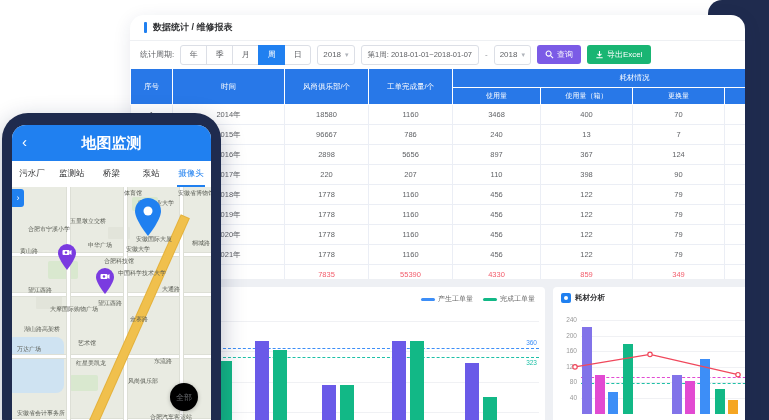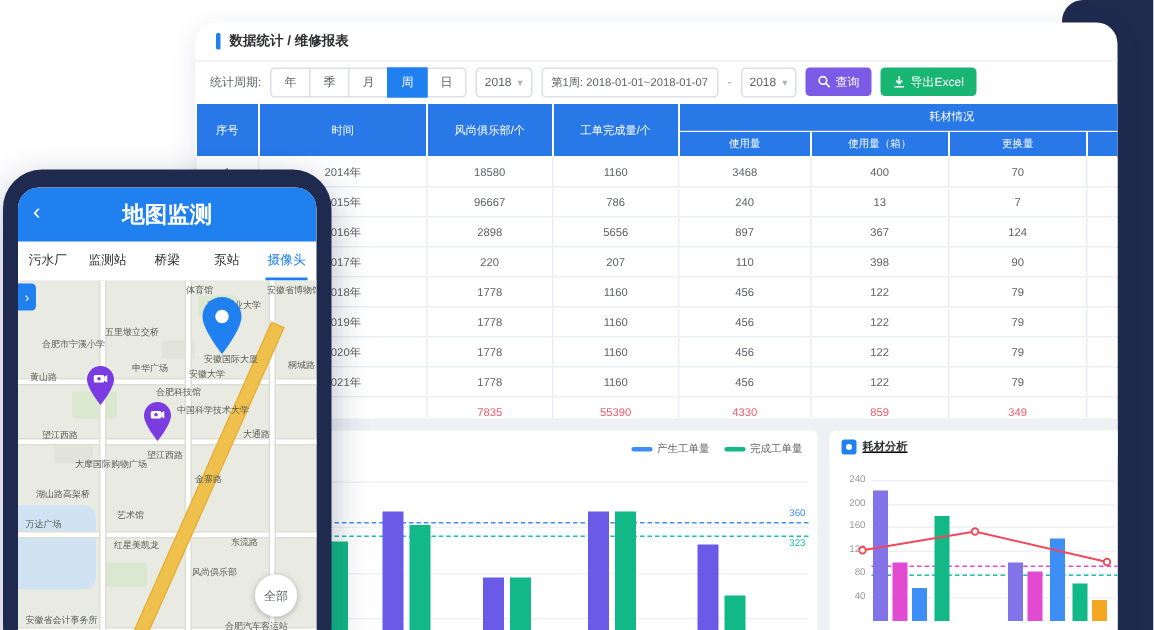--- a/index.html
+++ b/index.html
@@ -57,21 +57,21 @@
   .legend-item{display:flex;align-items:center;gap:3px;font-size:7px;color:#666;}
   .legend-line{width:14px;height:3px;border-radius:2px;}
   .gridline{position:absolute;left:6px;right:6px;height:1px;background:#f0f1f4;}
   .refline{position:absolute;left:6px;right:6px;height:0;border-top:1px dashed;}
   .ref-label{position:absolute;right:8px;font-size:6.5px;}
   .bar{position:absolute;bottom:0;}
   .rbar{position:absolute;}
   .tick-label{position:absolute;font-size:6.5px;color:#999;width:20px;text-align:right;}
   .rgrid{position:absolute;left:28px;right:4px;height:1px;background:#f0f1f4;}
   .rref{position:absolute;left:28px;right:4px;height:0;border-top:1px dashed;}
-  .panel-title{position:absolute;left:8px;top:6px;display:flex;align-items:center;gap:4px;text-decoration:underline;}
+  .panel-title{position:absolute;left:8px;top:6px;display:flex;align-items:center;gap:4px;}
   .panel-title .t-icon{width:10px;height:10px;background:#2080f0;border-radius:2px;display:flex;align-items:center;justify-content:center;}
   .panel-title .t-icon span{width:4px;height:4px;background:#fff;border-radius:50%;display:block;}
   .panel-title .t-text{font-size:7.5px;color:#303133;font-weight:bold;}
 
   
   .phone{position:absolute;left:2px;top:113px;width:219px;height:330px;background:#1f2b4e;border-radius:26px;
          z-index:3;box-shadow:0 8px 24px rgba(20,30,70,.30);}
   .screen{position:absolute;left:10px;right:10px;top:12px;bottom:0;background:#fff;border-radius:14px 14px 0 0;overflow:hidden;}
   .p-header{height:36px;background:#2080f0;display:flex;align-items:center;justify-content:center;position:relative;}
   .p-back{position:absolute;left:10px;color:#fff;font-size:15px;line-height:1;top:9px;cursor:pointer;}
@@ -82,21 +82,21 @@
   .p-tab.active::after{content:"";position:absolute;left:6px;right:6px;bottom:0;height:2px;background:#2080f0;}
   .map{position:absolute;left:0;right:0;top:62px;bottom:0;background:#e9ebe2;overflow:hidden;}
   .road-h{position:absolute;left:0;right:0;height:3px;background:#fff;box-shadow:0 0 0 1px #dddfd6;}
   .road-v{position:absolute;top:0;bottom:0;width:3px;background:#fff;box-shadow:0 0 0 1px #dddfd6;}
   .road-yellow{position:absolute;width:8px;height:280px;background:#f0c04d;box-shadow:0 0 0 1px #e4b23c;}
   .park{position:absolute;background:#d9e8cf;border-radius:2px;}
   .water{position:absolute;background:#cfe3f2;border-radius:8px;}
   .block{position:absolute;background:#e2e4da;border-radius:1px;}
   .map-label{position:absolute;font-size:6px;color:#5a5d55;white-space:nowrap;transform-origin:0 0;}
   .pin{position:absolute;}
-  .all-btn{position:absolute;width:28px;height:28px;border-radius:50%;background:#ffffff;box-shadow:0 1px 4px rgba(0,0,0,.25);
+  .all-btn{position:absolute;width:28px;height:28px;border-radius:50%;background:#000000;box-shadow:0 1px 4px rgba(0,0,0,.25);
            display:flex;align-items:center;justify-content:center;font-size:8px;color:#606266;cursor:pointer;}
   .expand-btn{position:absolute;left:0;top:2px;width:12px;height:18px;background:#2080f0;border-radius:0 3px 3px 0;
               color:#fff;font-size:9px;display:flex;align-items:center;justify-content:center;cursor:pointer;}
 </style>
 </head>
 <body>
 
 <div id="stage">
 
   <div class="navy-bg"></div>

